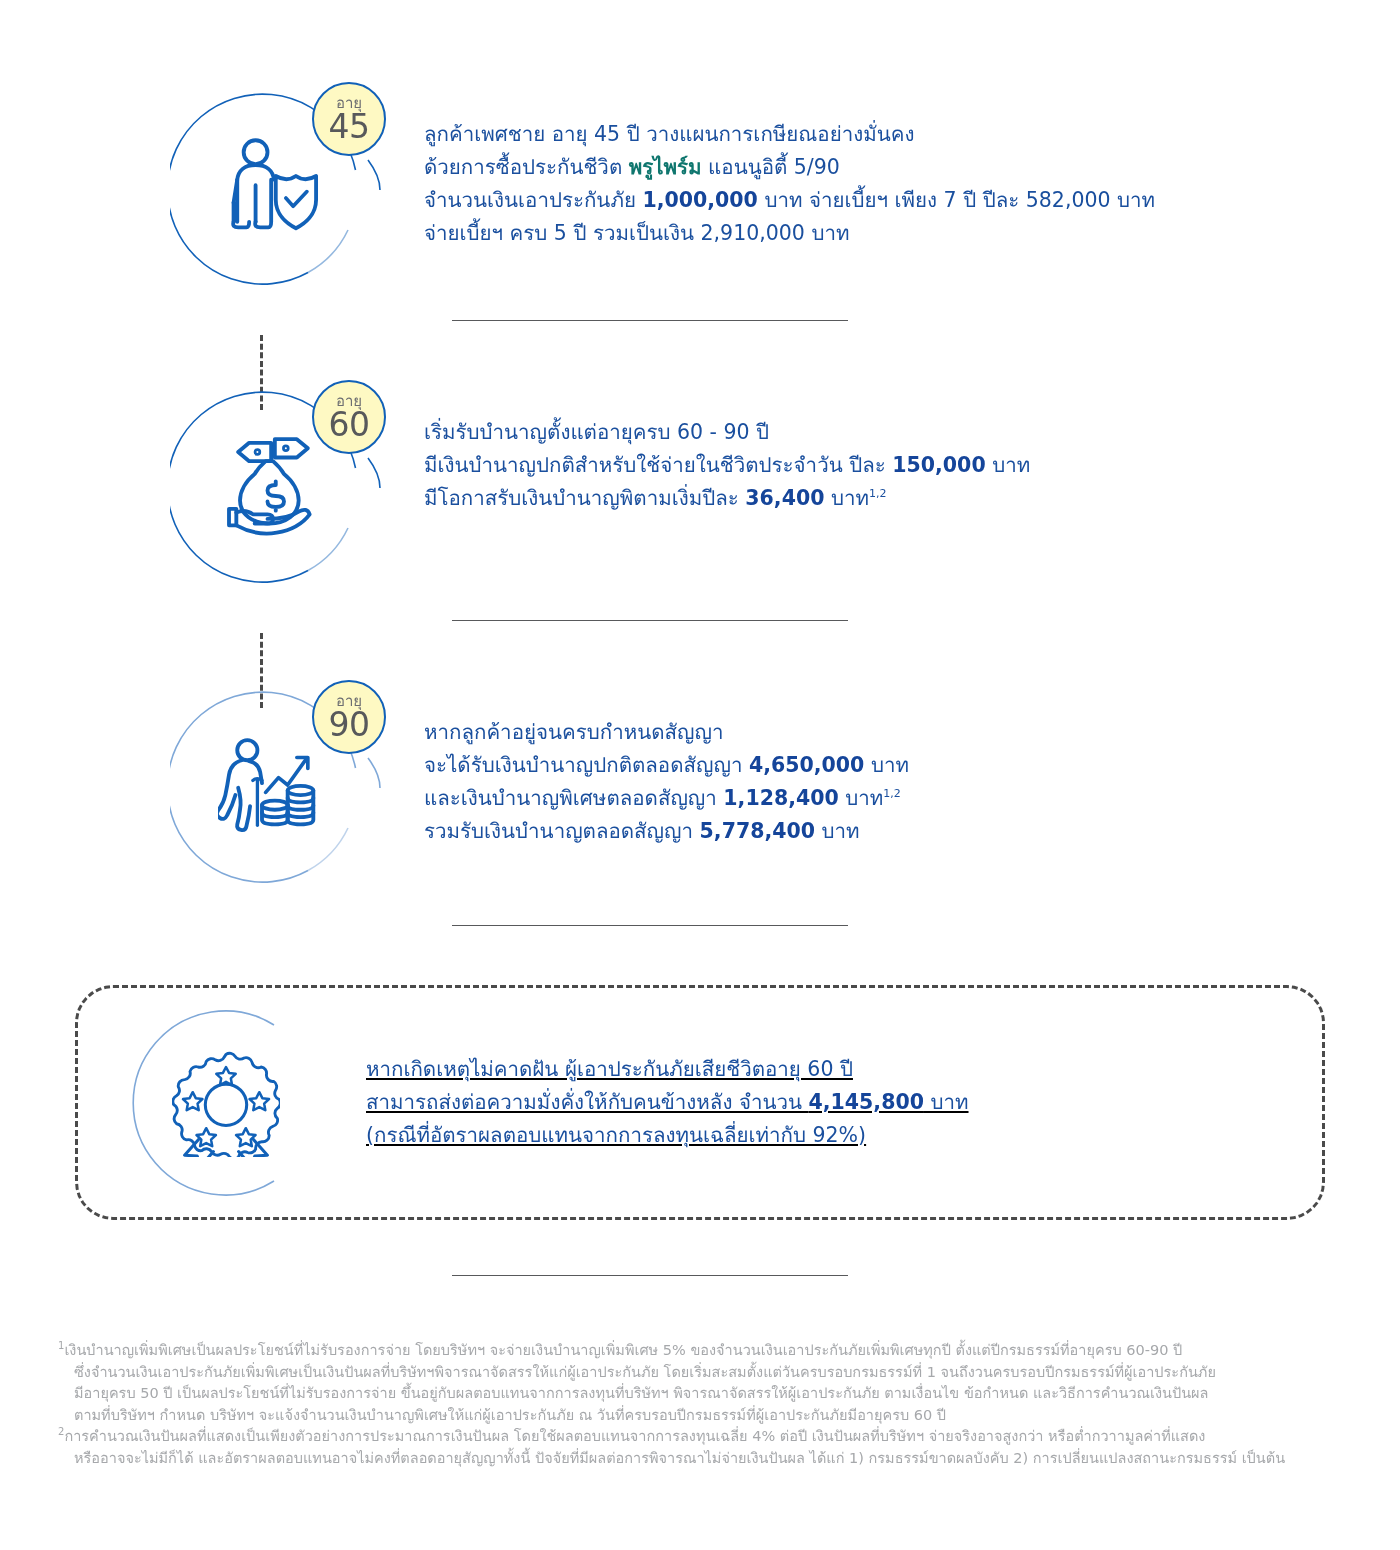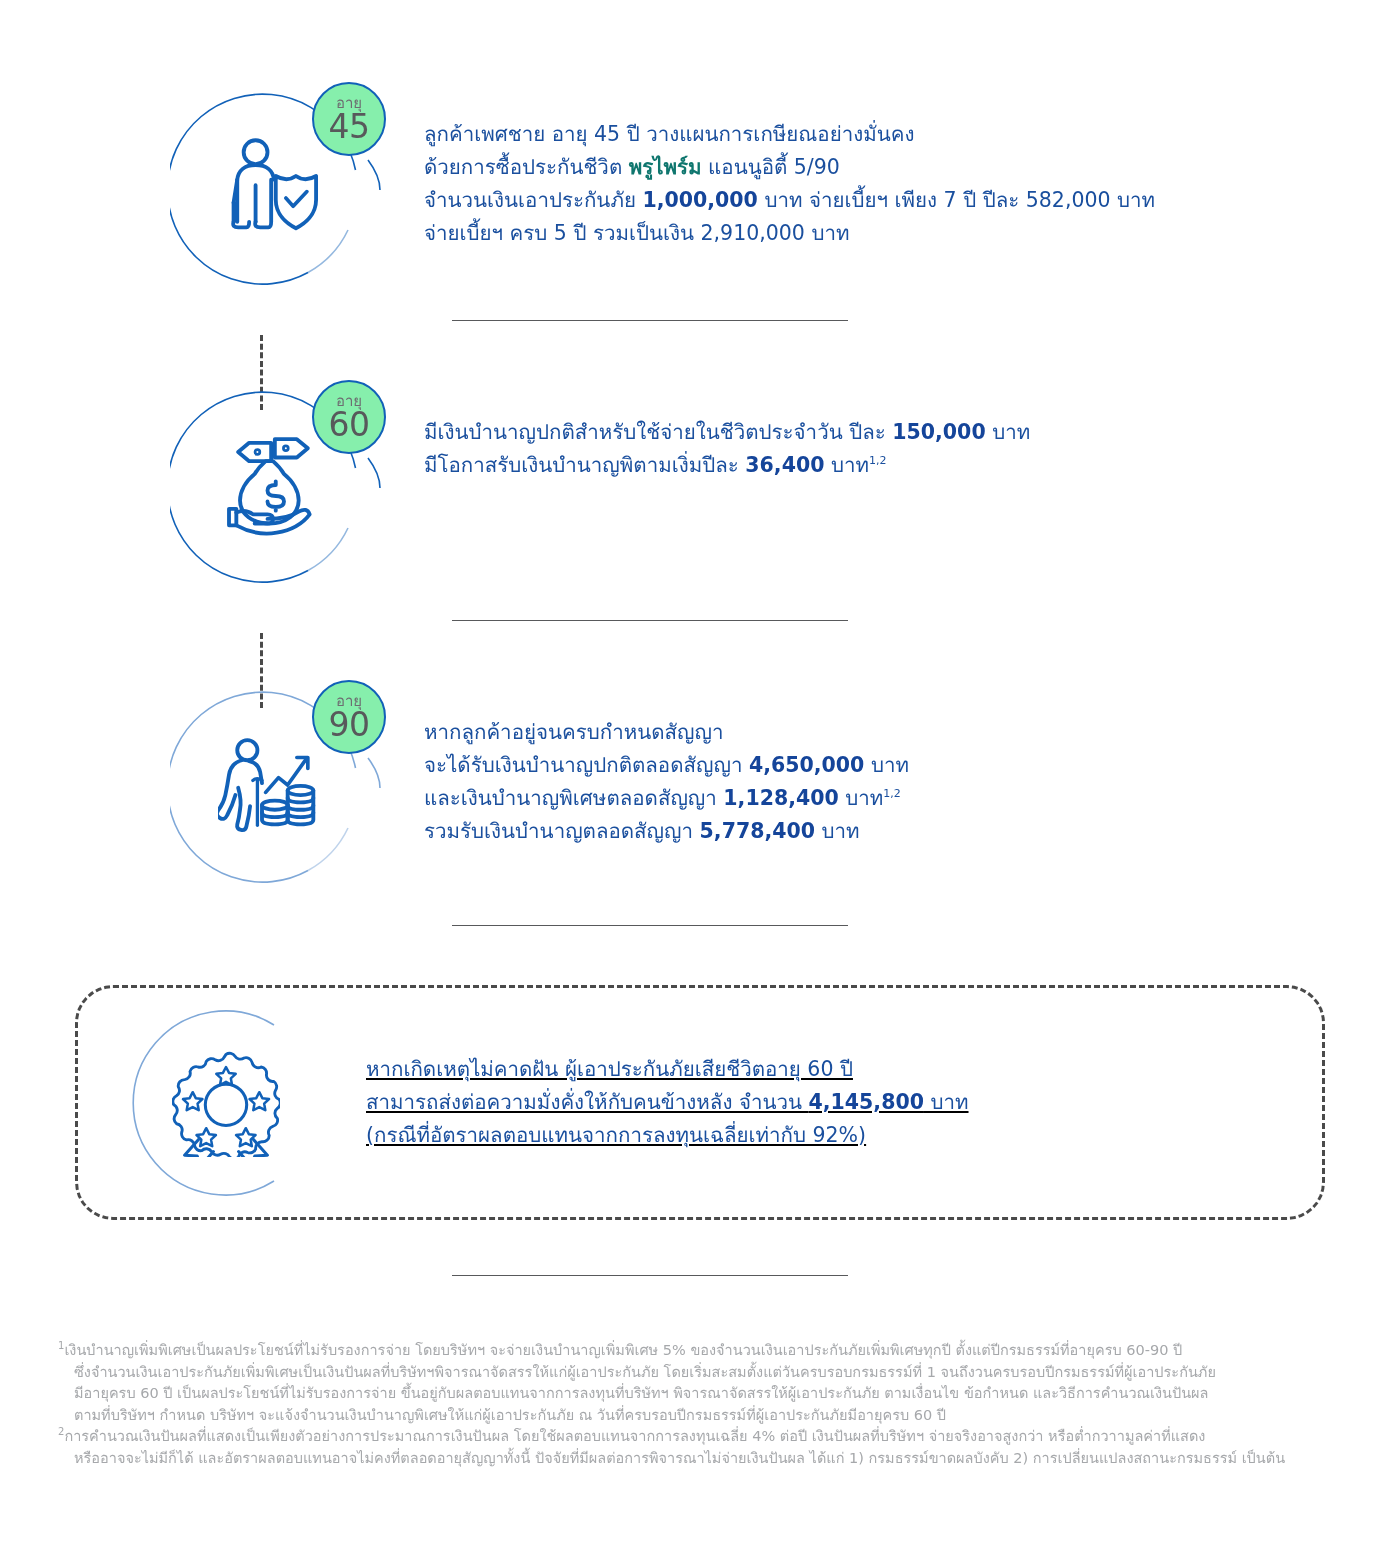--- a/index.html
+++ b/index.html
@@ -38,21 +38,21 @@
     left: 48px; top: 42px;
     width: 110px; height: 110px;
   }
   .age-badge {
     position: absolute;
     left: 142px;
     top: -8px;
     width: 74px; height: 74px;
     border: 2.5px solid #1161b8;
     border-radius: 50%;
-    background: #86efac;
+    background: #fef9c3;
     display: flex;
     flex-direction: column;
     align-items: center;
     justify-content: center;
     line-height: 1;
   }
   .age-badge .age-word {
     font-size: 15px;
     color: #6d6e71;
     margin-bottom: -1px;
@@ -183,20 +183,21 @@
       </svg>
       <div class="age-badge">
         <span class="age-word">อายุ</span>
         <span class="age-num">60</span>
       </div>
       <svg style="position:absolute;left:196px;top:68px;width:40px;height:40px;" viewBox="0 0 40 40">
         <path d="M2,2 Q14,18 14,32" fill="none" stroke="#1161b8" stroke-width="1.6"></path>
       </svg>
     </div>
     <div class="text-col">
+        <div class="body-line"><span>เริ่มรับบำนาญตั้งแต่อายุครบ 60 - 90 ปี</span></div>
         <div class="body-line"><span>มีเงินบำนาญปกติสำหรับใช้จ่ายในชีวิตประจำวัน ปีละ </span><b>150,000</b><span> บาท</span></div>
         <div class="body-line"><span>มีโอกาสรับเงินบำนาญพิตามเงิ่มปีละ </span><b>36,400</b><span> บาท</span><sup>1,2</sup></div>
       </div>
   </div>
   <div class="connector" style="left:260px; top:633px; height:75px;"></div>
   <div class="divider" style="left:452px; top:620px; width:396px;"></div>
 
   <div class="row" style="left:170px; top:688px; width:1200px;">
     <div class="icon-col">
       <svg class="icon-circle" viewBox="0 0 200 200">
@@ -267,21 +268,21 @@
         </div>
     </div>
   </div>
 
   <div class="divider" style="left:452px; top:1275px; width:396px;"></div>
 
   <div class="footnotes" id="footnotes-root">
       <div class="fn-block">
         <div class="fn-line"><sup>1</sup><span>เงินบำนาญเพิ่มพิเศษเป็นผลประโยชน์ที่ไม่รับรองการจ่าย โดยบริษัทฯ จะจ่ายเงินบำนาญเพิ่มพิเศษ 5% ของจำนวนเงินเอาประกันภัยเพิ่มพิเศษทุกปี ตั้งแต่ปีกรมธรรม์ที่อายุครบ 60-90 ปี</span></div>
         <div class="fn-line indent"><span>ซึ่งจำนวนเงินเอาประกันภัยเพิ่มพิเศษเป็นเงินปันผลที่บริษัทฯพิจารณาจัดสรรให้แก่ผู้เอาประกันภัย โดยเริ่มสะสมตั้งแต่วันครบรอบกรมธรรม์ที่ 1 จนถึงวนครบรอบปีกรมธรรม์ที่ผู้เอาประกันภัย</span></div>
-        <div class="fn-line indent"><span>มีอายุครบ 60 ปี เป็นผลประโยชน์ที่ไม่รับรองการจ่าย ขึ้นอยู่กับผลตอบแทนจากการลงทุนที่บริษัทฯ พิจารณาจัดสรรให้ผู้เอาประกันภัย ตามเงื่อนไข ข้อกำหนด และวิธีการคำนวณเงินปันผล</span></div>
+        <div class="fn-line indent"><span>มีอายุครบ 50 ปี เป็นผลประโยชน์ที่ไม่รับรองการจ่าย ขึ้นอยู่กับผลตอบแทนจากการลงทุนที่บริษัทฯ พิจารณาจัดสรรให้ผู้เอาประกันภัย ตามเงื่อนไข ข้อกำหนด และวิธีการคำนวณเงินปันผล</span></div>
         <div class="fn-line indent"><span>ตามที่บริษัทฯ กำหนด บริษัทฯ จะแจ้งจำนวนเงินบำนาญพิเศษให้แก่ผู้เอาประกันภัย ณ วันที่ครบรอบปีกรมธรรม์ที่ผู้เอาประกันภัยมีอายุครบ 60 ปี</span></div>
       </div>
       <div class="fn-block">
         <div class="fn-line"><sup>2</sup><span>การคำนวณเงินปันผลที่แสดงเป็นเพียงตัวอย่างการประมาณการเงินปันผล โดยใช้ผลตอบแทนจากการลงทุนเฉลี่ย 4% ต่อปี เงินปันผลที่บริษัทฯ จ่ายจริงอาจสูงกว่า หรือต่ำกวาามูลค่าที่แสดง</span></div>
         <div class="fn-line indent"><span>หรืออาจจะไม่มีก็ได้ และอัตราผลตอบแทนอาจไม่คงที่ตลอดอายุสัญญาทั้งนี้ ปัจจัยที่มีผลต่อการพิจารณาไม่จ่ายเงินปันผล  ได้แก่ 1) กรมธรรม์ขาดผลบังคับ 2) การเปลี่ยนแปลงสถานะกรมธรรม์ เป็นต้น</span></div>
       </div>
     </div>
 
 </div>
 

